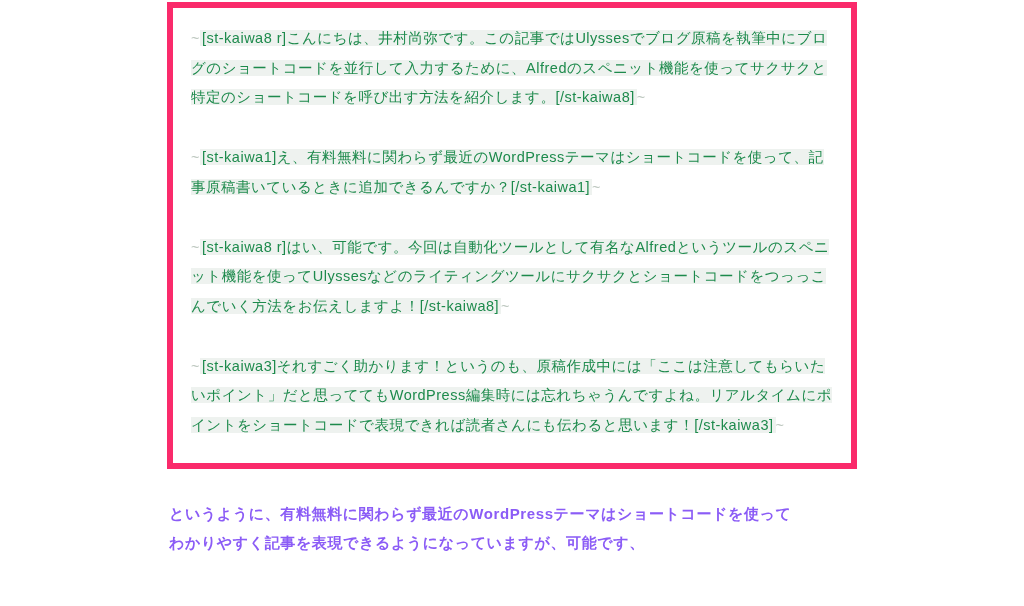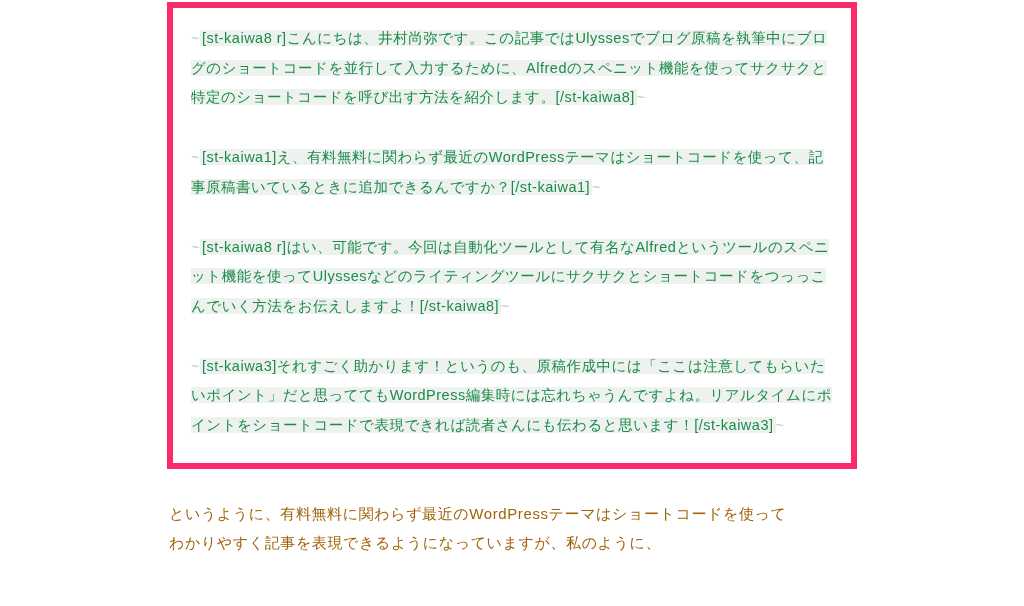--- a/index.html
+++ b/index.html
@@ -41,22 +41,23 @@
     padding: 0 2px;
   }
   .tilde {
     color: #bfc9c1;
   }
   .below-text {
     width: 690px;
     font-size: 15px;
     line-height: 1.95;
     letter-spacing: 0.6px;
-    color: #a16207;
+    color: #8b5cf6;
     padding: 0 2px;
+    font-weight: bold;
   }
 </style>
 </head>
 <body>
 
 <div class="container">
 
   <div class="highlight-box">
 
     <p class="para">
@@ -72,16 +73,16 @@
     </p>
 
     <p class="para spacer">
       <span class="tilde">~</span><span class="code-bg"><span>[st-kaiwa3]</span><span>それすごく助かります！というのも、原稿作成中には「ここは注意してもらいたいポイント」だと思っててもWordPress編集時には忘れちゃうんですよね。リアルタイムにポイントをショートコードで表現できれば読者さんにも伝わると思います！</span><span>[/st-kaiwa3]</span></span><span class="tilde">~</span>
     </p>
 
   </div>
 
   <div class="below-text">
     <span>というように、有料無料に関わらず最近のWordPressテーマはショートコードを使って</span><br>
-    <span>わかりやすく記事を表現できるようになっていますが、私のように、</span>
+    <span>わかりやすく記事を表現できるようになっていますが、可能です、</span>
   </div>
 
 </div>
 
 </body></html>

